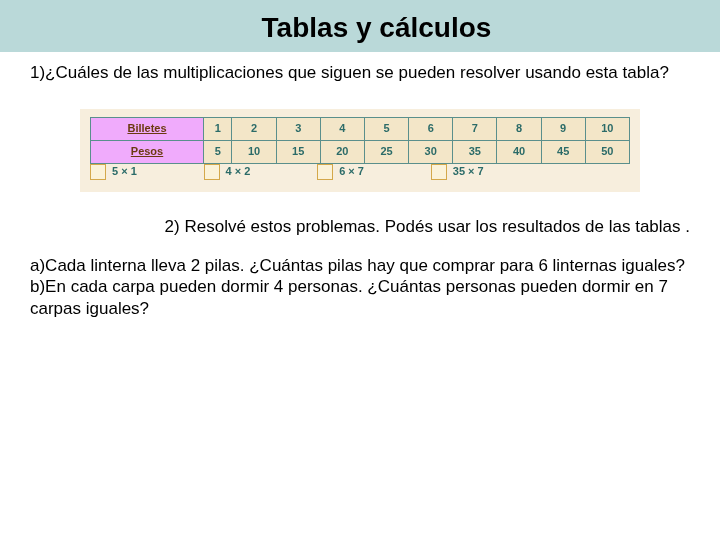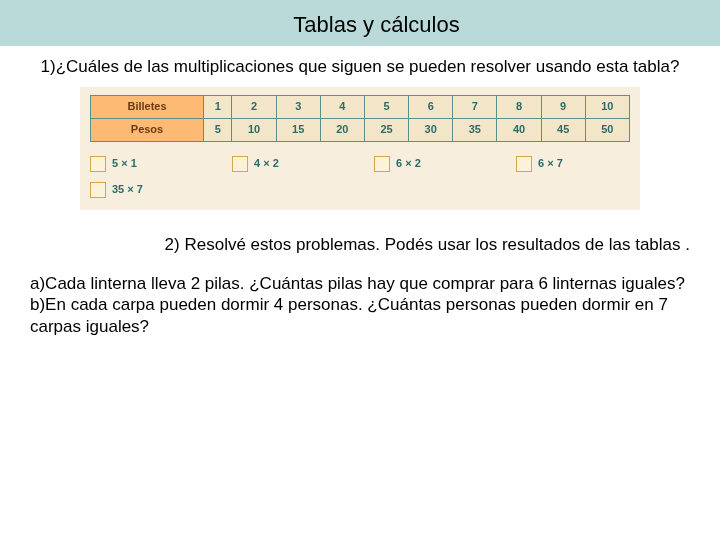--- a/index.html
+++ b/index.html
@@ -10,34 +10,33 @@
     font-family: Arial, Helvetica, sans-serif;
     overflow: hidden;
   }
   .title-banner {
     background: #bad9d9;
     width: 100%;
     padding: 12px 0 8px 0;
     text-align: center;
   }
   .title-banner h1 {
-    font-size: 22px;
-    font-weight: normal;
+    font-size: 28px;
+    font-weight: bold;
     color: #000;
     margin-left: 33px;
   }
   .content {
     padding: 10px 30px 0 30px;
     font-size: 17px;
     color: #000;
     line-height: 1.25;
   }
   .q1 {
-    margin-bottom: 10px;
-    text-align: center;
+    margin-bottom: 26px;
   }
   .table-image {
     margin: 6px auto 24px auto;
     width: 560px;
     background: #f7eedd;
     padding: 8px 10px 12px 10px;
     font-family: Arial, sans-serif;
   }
   .mult-table {
     border-collapse: collapse;
@@ -46,28 +45,28 @@
   }
   .mult-table td, .mult-table th {
     border: 1px solid #5a8f8c;
     text-align: center;
     padding: 4px 2px;
     background: #f3e6c8;
     color: #2b6b68;
     font-weight: bold;
   }
   .mult-table .hdr {
-    background: #fdba74;
+    background: #f0abfc;
     color: #6b3a10;
+    text-decoration: underline;
   }
   .checkbox-grid {
     display: grid;
-    grid-template-columns: repeat(4, 1fr);
+    grid-template-columns: repeat(5, 1fr);
     gap: 10px 28px;
-    margin-top: 14px;
     font-size: 11px;
     color: #2b6b68;
   }
   .cb-item {
     display: flex;
     align-items: center;
     gap: 6px;
   }
   .cb-box {
     width: 16px;
@@ -134,24 +133,20 @@
       <div class="cb-item">
         <span class="cb-box"></span>
         <span class="cb-label">5 × 1</span>
       </div>
       <div class="cb-item">
         <span class="cb-box"></span>
         <span class="cb-label">4 × 2</span>
       </div>
       <div class="cb-item">
         <span class="cb-box"></span>
-        <span class="cb-label">6 × 2</span>
-      </div>
-      <div class="cb-item">
-        <span class="cb-box"></span>
         <span class="cb-label">6 × 7</span>
       </div>
       <div class="cb-item">
         <span class="cb-box"></span>
         <span class="cb-label">35 × 7</span>
       </div>
     </div>
   </div>
 
   <p class="q2">2) Resolvé estos problemas. Podés usar los resultados de las tablas .</p>

